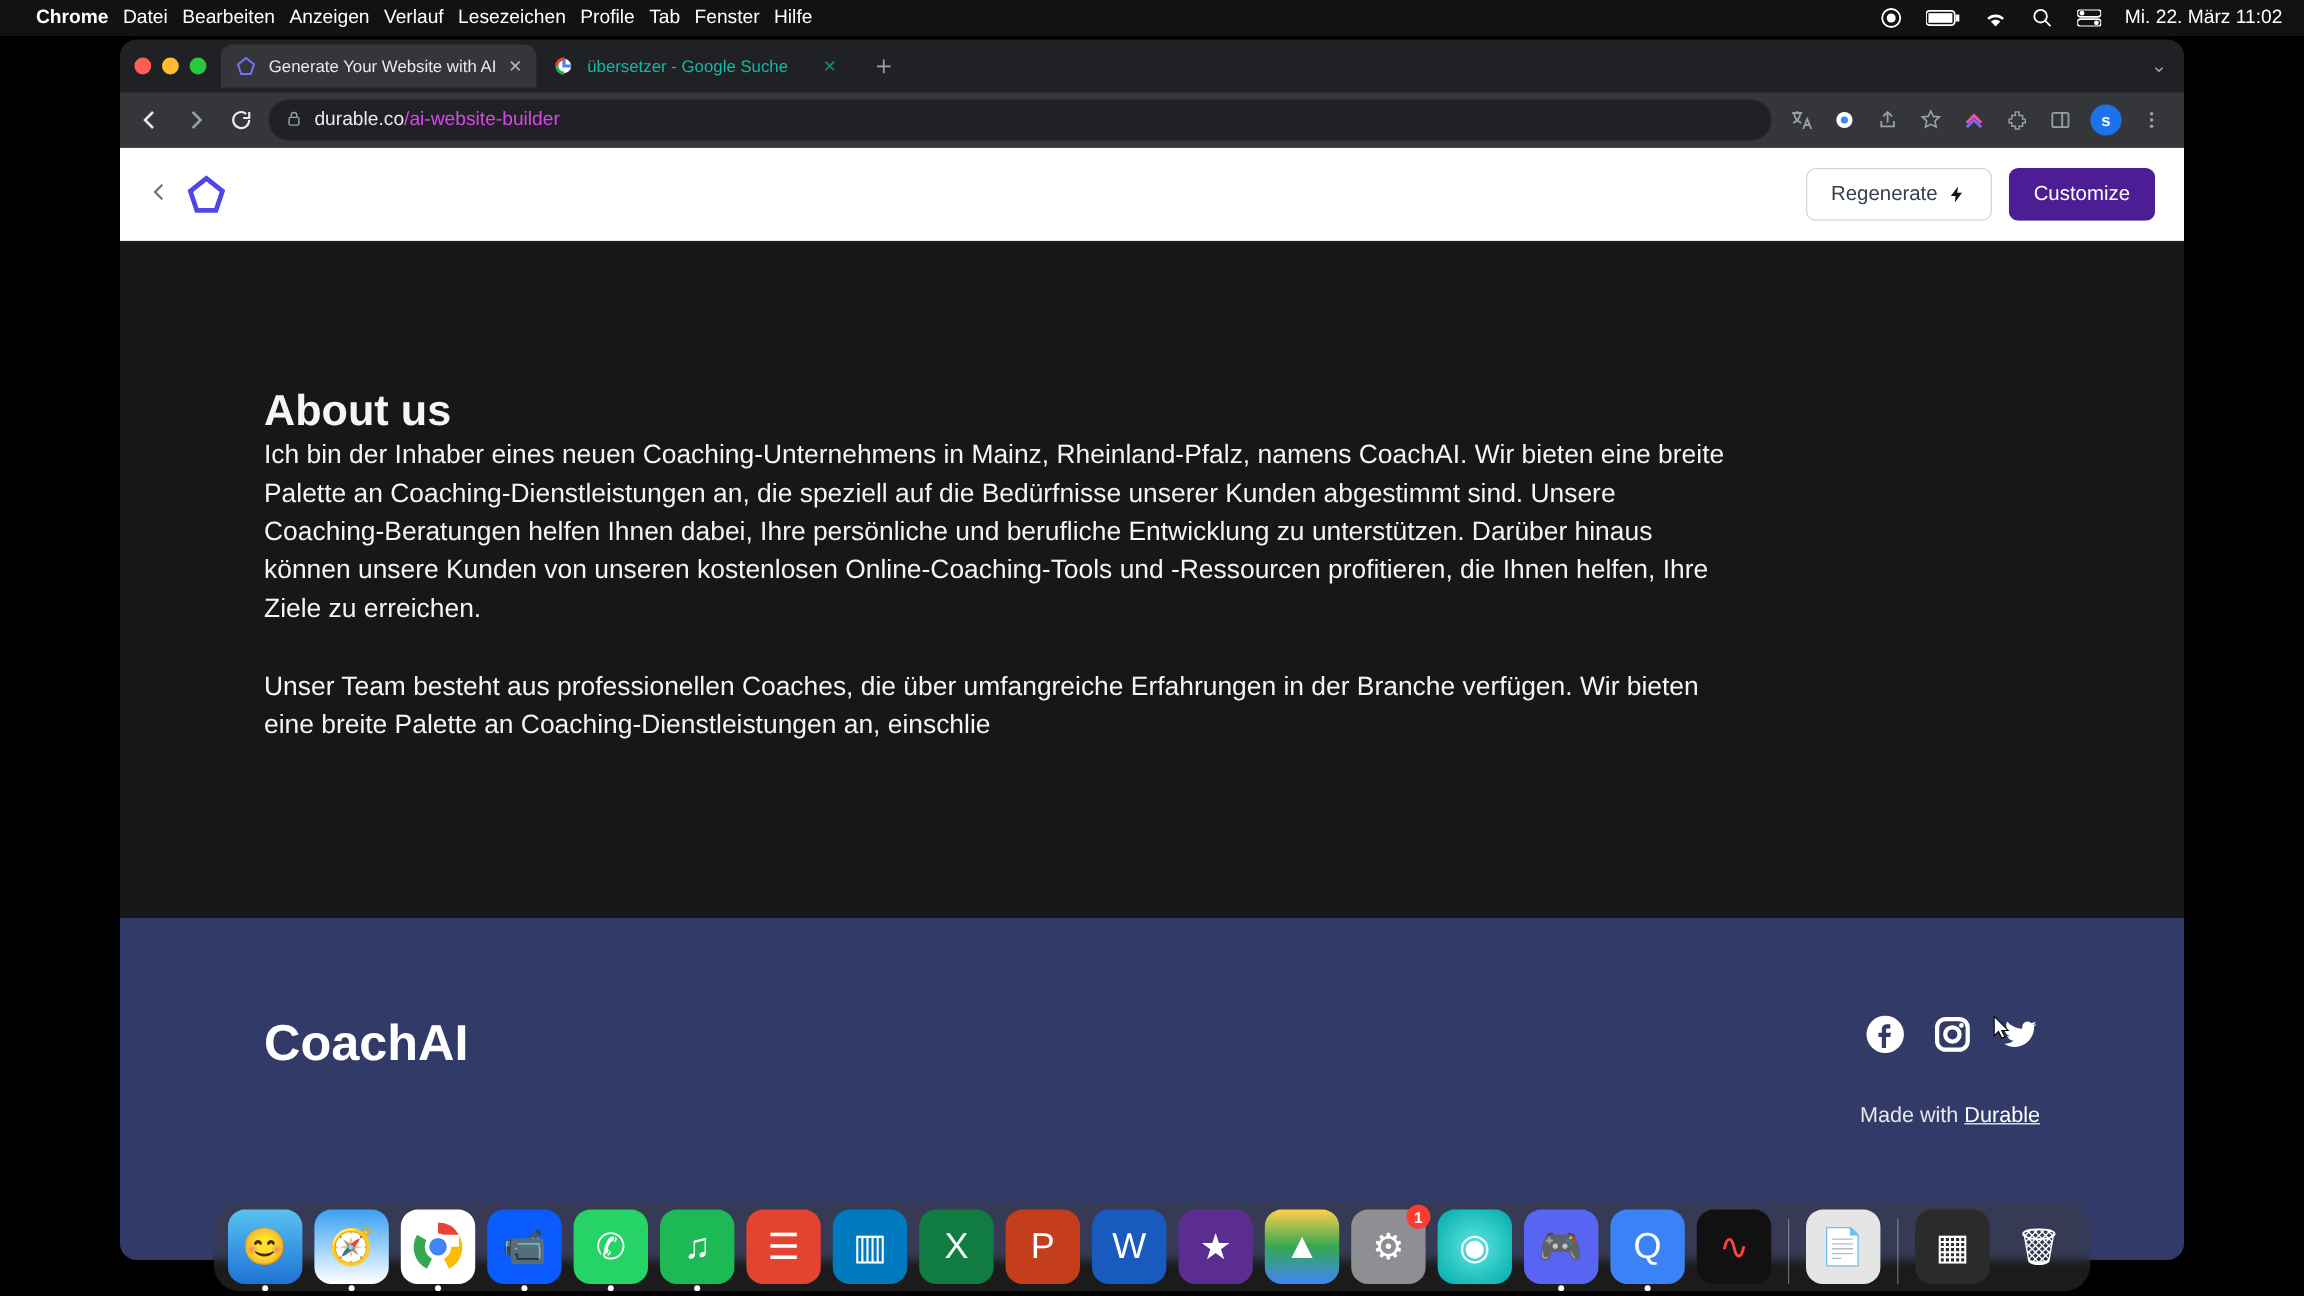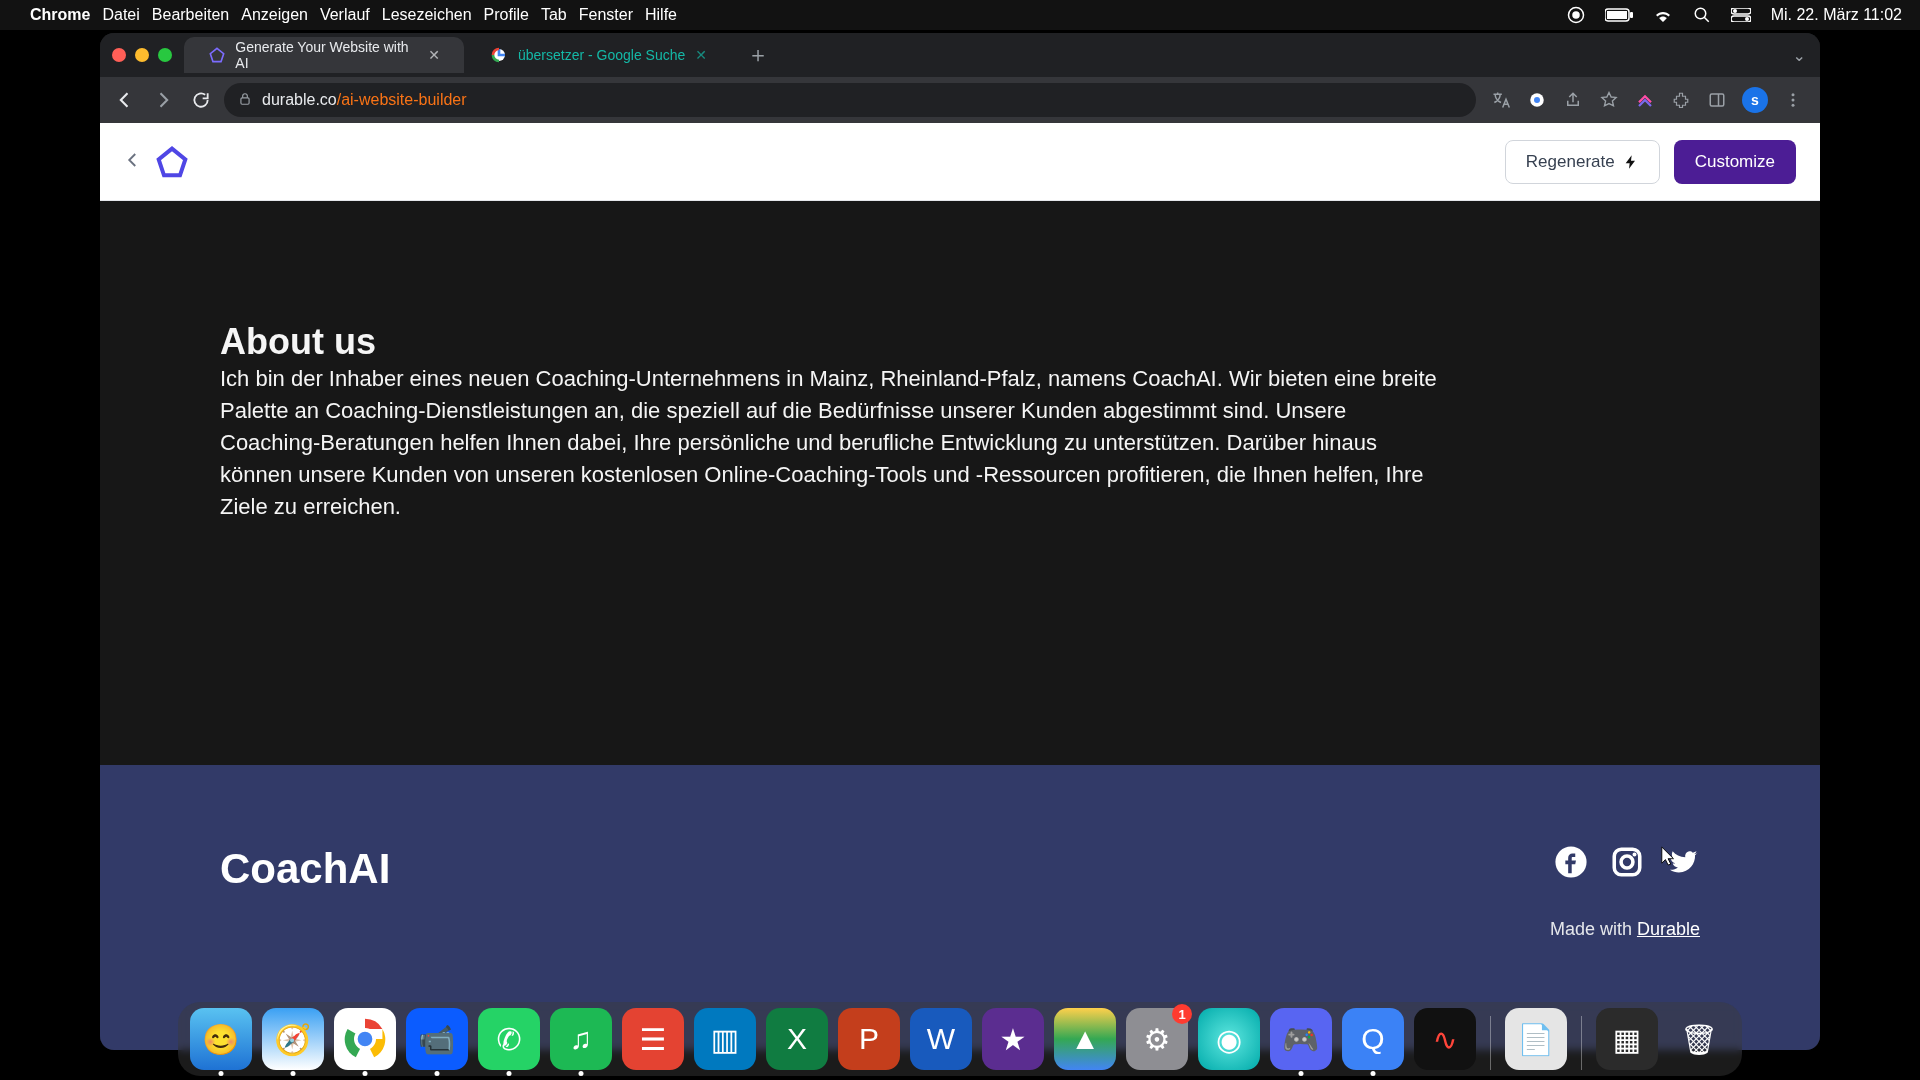--- a/index.html
+++ b/index.html
@@ -56,21 +56,21 @@
   .tl-red{background:#ff5f57;} .tl-yel{background:#febc2e;} .tl-grn{background:#28c840;}
 
   .tab {
     height:36px;
     min-width:260px;
     max-width:280px;
     background:#35363a;
     border-radius:10px 10px 0 0;
     display:flex;
     align-items:center;
-    padding:0 24px;
+    padding:0 12px;
     color:#e8eaed;
     font-size:14px;
     gap:10px;
     margin-right:2px;
     position:relative;
   }
   .tab.inactive { background:transparent; color:#14b8a6;}
   .tab .tab-close{ margin-left:auto; opacity:.7; font-size:14px;}
   .tab .favicon{ width:18px; height:18px; display:flex; align-items:center; justify-content:center;}
   .newtab{ color:#9aa0a6; font-size:22px; padding:0 14px; }
@@ -93,21 +93,21 @@
     background:#202124;
     border-radius:18px;
     display:flex;
     align-items:center;
     padding:0 14px;
     color:#e8eaed;
     font-size:16px;
     gap:10px;
   }
   .lock{ color:#9aa0a6; font-size:14px;}
-  .url-dim{ color:#f97316; }
+  .url-dim{ color:#d946ef; }
   .toolbar-right{ display:flex; align-items:center; gap:14px; padding:0 6px;}
   .tb-icon{ width:22px; height:22px; display:flex; align-items:center; justify-content:center; color:#9aa0a6;}
   .avatar{ width:26px; height:26px; border-radius:50%; background:#1a73e8; color:#fff; display:flex; align-items:center; justify-content:center; font-size:14px; font-weight:600;}
 
   .viewport{
     flex:1;
     background:#000;
     overflow:hidden;
     position:relative;
   }
@@ -416,20 +416,21 @@
       </div>
       <div class="btn btn-primary">
         <span>Customize</span>
       </div>
     </div>
 
     <div class="preview">
       <div class="section-about">
         <h2>About us</h2>
         <p>Ich bin der Inhaber eines neuen Coaching-Unternehmens in Mainz, Rheinland-Pfalz, namens CoachAI. Wir bieten eine breite Palette an Coaching-Dienstleistungen an, die speziell auf die Bedürfnisse unserer Kunden abgestimmt sind. Unsere Coaching-Beratungen helfen Ihnen dabei, Ihre persönliche und berufliche Entwicklung zu unterstützen. Darüber hinaus können unsere Kunden von unseren kostenlosen Online-Coaching-Tools und -Ressourcen profitieren, die Ihnen helfen, Ihre Ziele zu erreichen.</p>
+        <p>Unser Team besteht aus professionellen Coaches, die über umfangreiche Erfahrungen in der Branche verfügen. Wir bieten eine breite Palette an Coaching-Dienstleistungen an, einschlie</p>
       </div>
 
       <div class="footer">
         <div class="footer-brand">CoachAI</div>
         <div class="footer-right">
           <div class="socials">
             <span class="social">
               <svg viewBox="0 0 24 24" width="34" height="34">
                   <circle cx="12" cy="12" r="11" fill="#fff"></circle>
                   <path d="M13.5 8.5H15V6h-2c-1.7 0-3 1.3-3 3v2H8v2.5h2V20h2.5v-6.5H15l.5-2.5h-3V9.2c0-.4.3-.7.7-.7z" fill="#323a68"></path>

